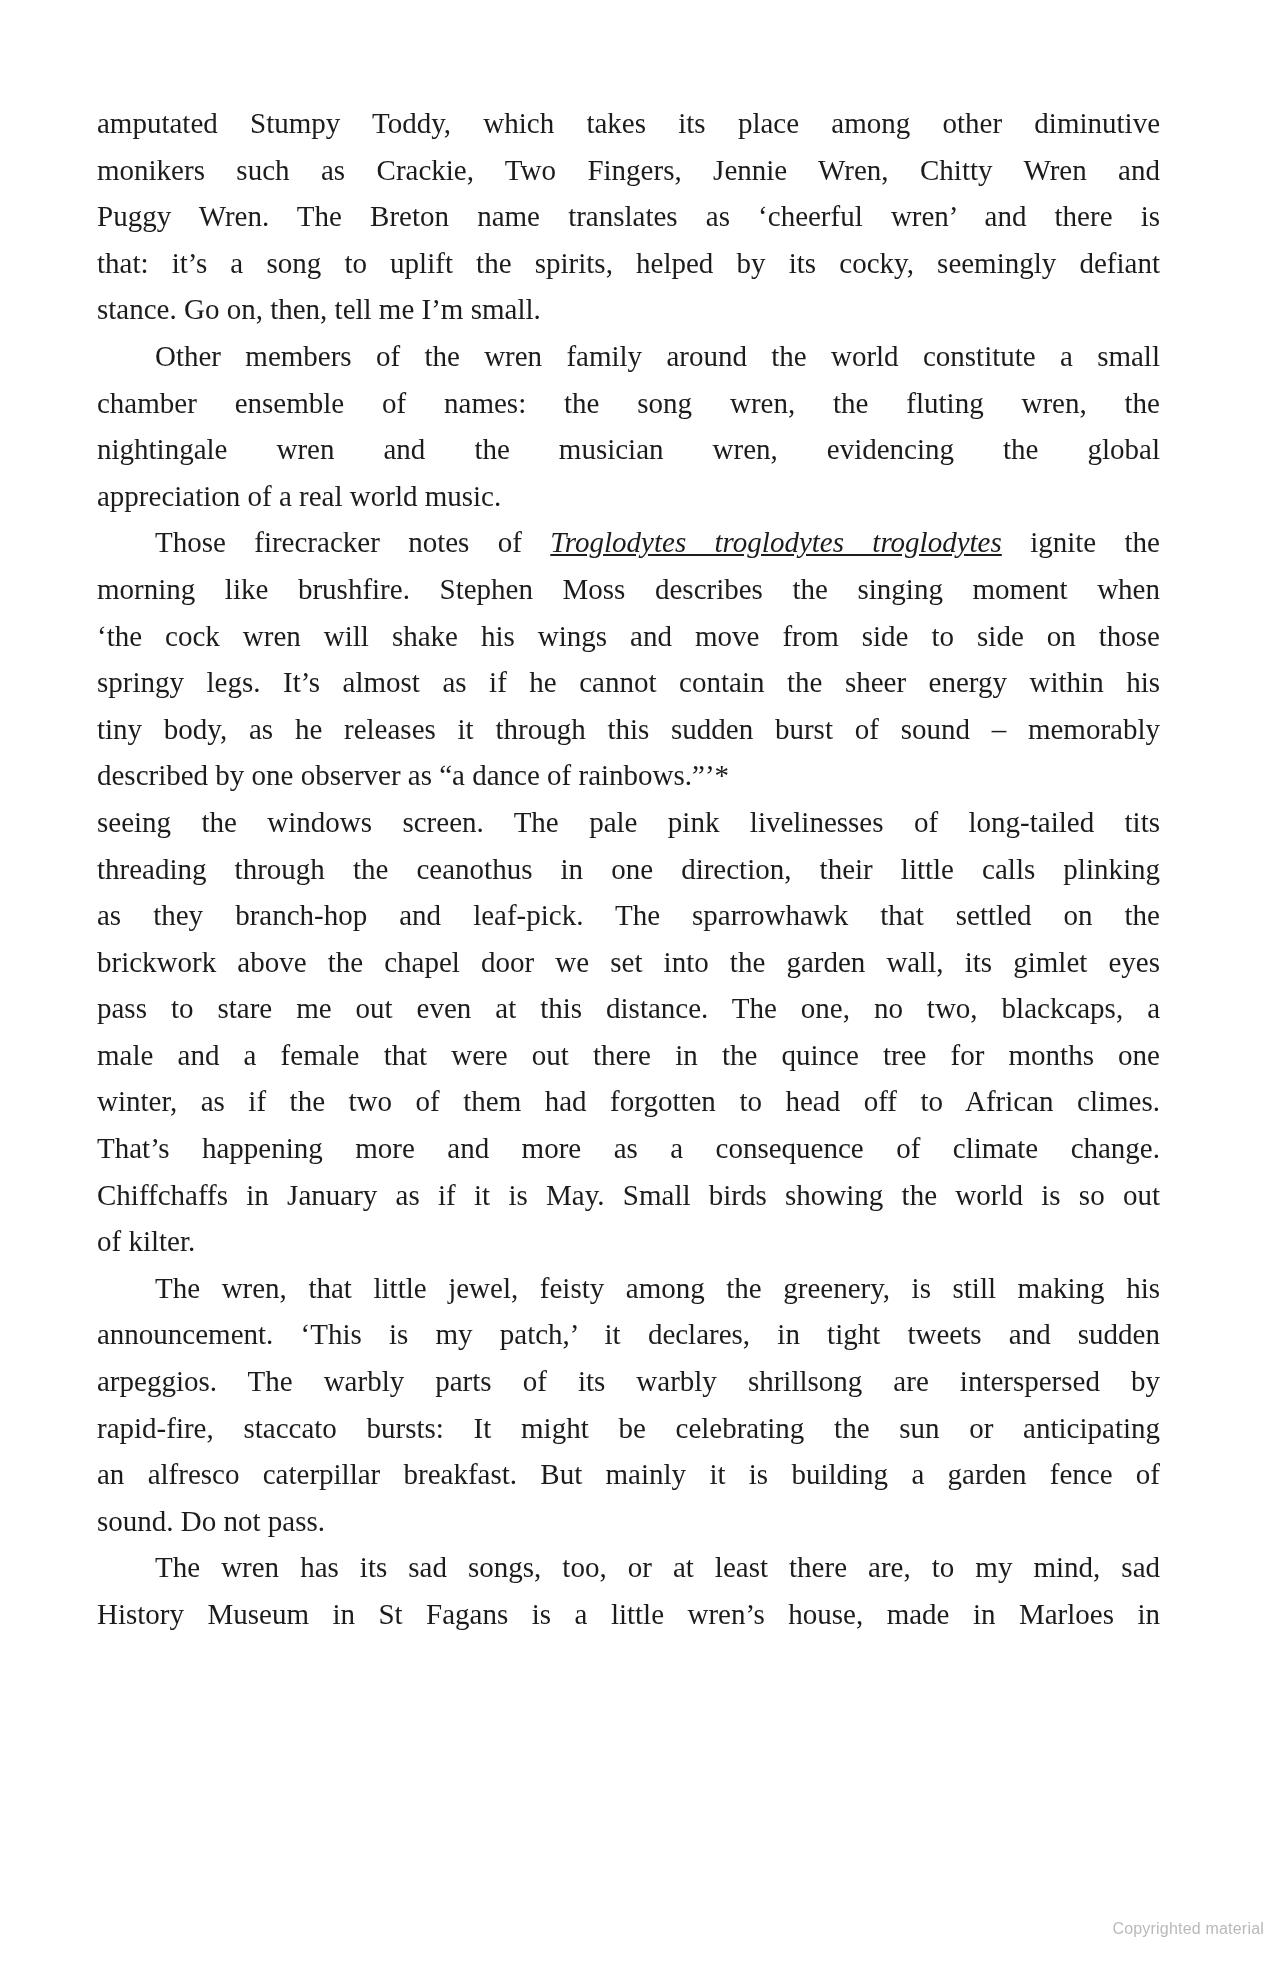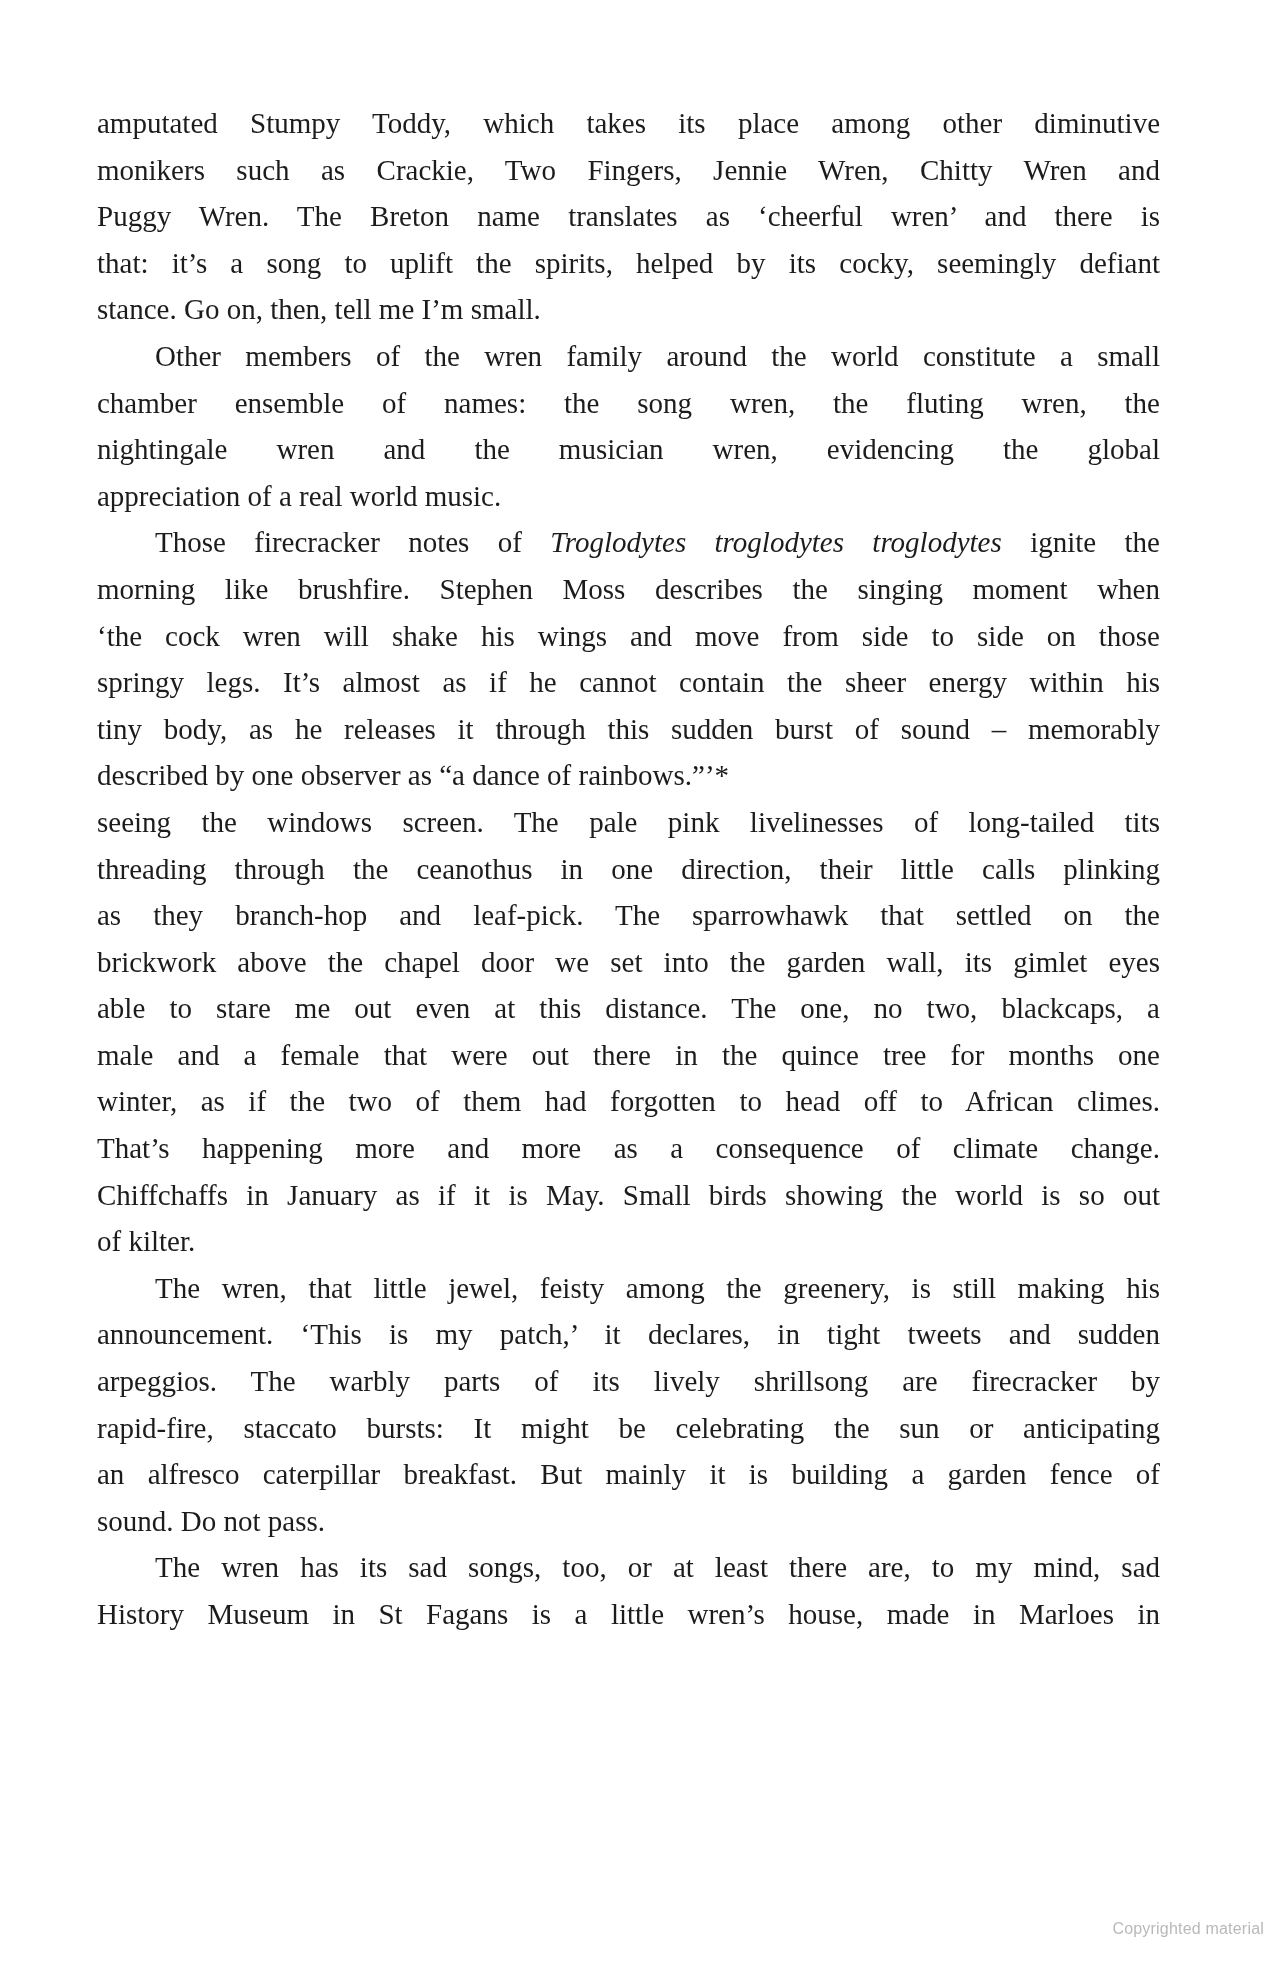--- a/index.html
+++ b/index.html
@@ -24,21 +24,21 @@
     text-align: justify;
     text-align-last: justify;
     white-space: normal;
   }
   .line.end {
     text-align-last: left;
   }
   .line.indent {
     text-indent: 58px;
   }
-  .italic { font-style: italic; }
+  .italic { font-style: italic; text-decoration: underline; }
   .watermark {
     position: absolute;
     right: 16px;
     top: 1920px;
     font-family: "Liberation Sans", sans-serif;
     font-size: 16px;
     color: #b9b9b9;
     letter-spacing: 0.2px;
   }
 </style>
@@ -69,32 +69,32 @@
     <div class="line">springy legs. It’s almost as if he cannot contain the sheer energy within his</div>
     <div class="line">tiny body, as he releases it through this sudden burst of sound – memorably</div>
     <div class="line end">described by one observer as “a dance of rainbows.”’*</div>
   </div>
 
   <div class="paragraph">
     <div class="line">seeing the windows screen. The pale pink livelinesses of long-tailed tits</div>
     <div class="line">threading through the ceanothus in one direction, their little calls plinking</div>
     <div class="line">as they branch-hop and leaf-pick. The sparrowhawk that settled on the</div>
     <div class="line">brickwork above the chapel door we set into the garden wall, its gimlet eyes</div>
-    <div class="line">able to stare me out even at this distance. The one, no two, blackcaps, a</div>
+    <div class="line">pass to stare me out even at this distance. The one, no two, blackcaps, a</div>
     <div class="line">male and a female that were out there in the quince tree for months one</div>
     <div class="line">winter, as if the two of them had forgotten to head off to African climes.</div>
     <div class="line">That’s happening more and more as a consequence of climate change.</div>
     <div class="line">Chiffchaffs in January as if it is May. Small birds showing the world is so out</div>
     <div class="line end">of kilter.</div>
   </div>
 
   <div class="paragraph">
     <div class="line indent">The wren, that little jewel, feisty among the greenery, is still making his</div>
     <div class="line">announcement. ‘This is my patch,’ it declares, in tight tweets and sudden</div>
-    <div class="line">arpeggios. The warbly parts of its lively shrillsong are firecracker by</div>
+    <div class="line">arpeggios. The warbly parts of its warbly shrillsong are interspersed by</div>
     <div class="line">rapid-fire, staccato bursts: It might be celebrating the sun or anticipating</div>
     <div class="line">an alfresco caterpillar breakfast. But mainly it is building a garden fence of</div>
     <div class="line end">sound. Do not pass.</div>
   </div>
 
   <div class="paragraph">
     <div class="line indent">The wren has its sad songs, too, or at least there are, to my mind, sad</div>
     <div class="line">History Museum in St Fagans is a little wren’s house, made in Marloes in</div>
   </div>
 

